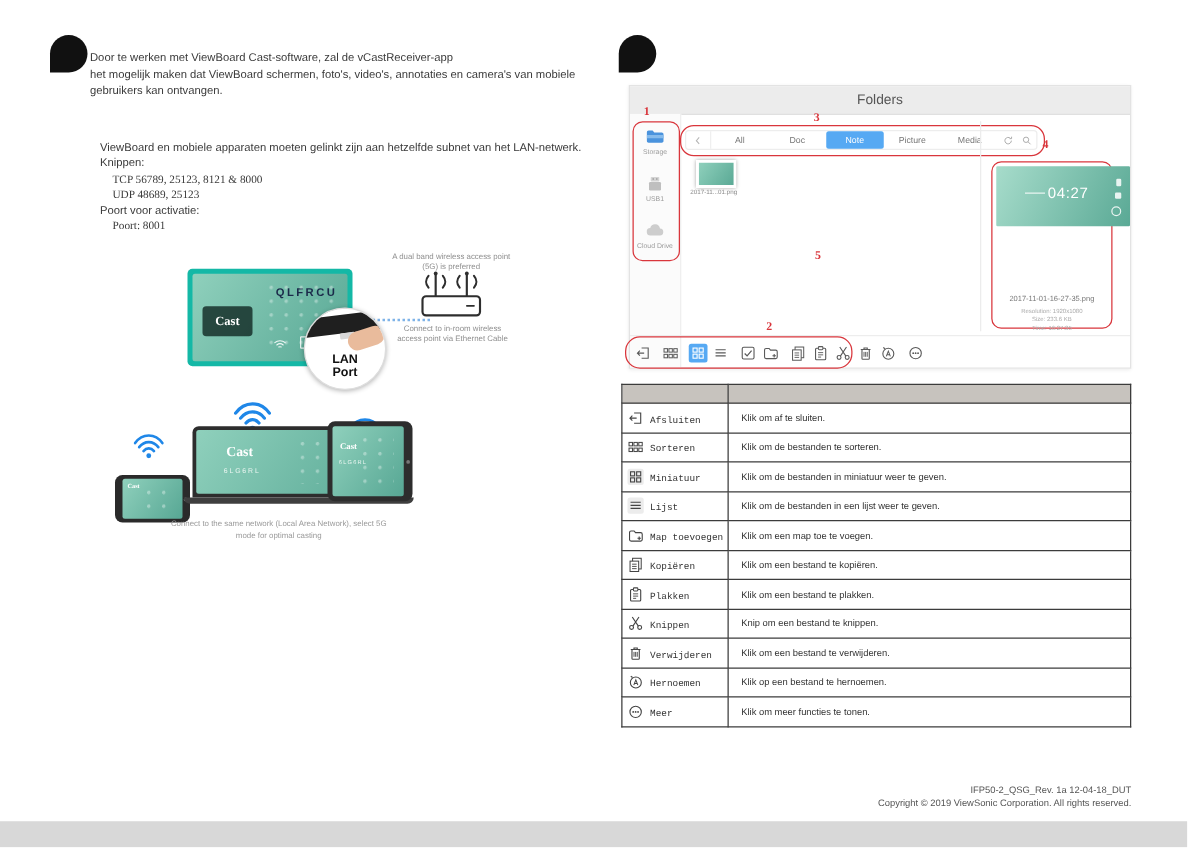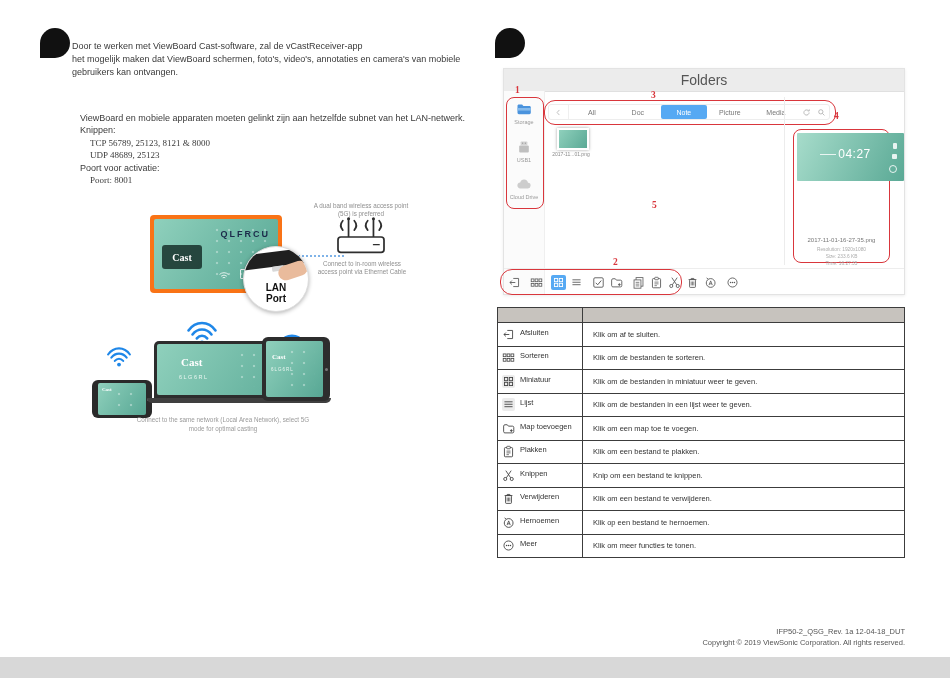--- a/index.html
+++ b/index.html
@@ -10,21 +10,21 @@
   
   .drop-icon{width:30px;height:30px;background:#111;border-radius:50% 50% 50% 0;}
 
   
   .intro{left:72px;top:40px;width:410px;font-size:9px;line-height:1.45;color:#3a3a3a;white-space:pre-line;}
   .network{left:80px;top:112px;font-size:9px;line-height:1.38;color:#3a3a3a;}
   .network .indent{padding-left:10px;font-family:Liberation Serif, serif;}
 
   
   .diagram{left:100px;top:200px;width:345px;height:245px;}
-  .display-unit{left:50px;top:15px;width:132px;height:78px;background:#f97316;border-radius:4px;padding:4px;box-sizing:border-box;}
+  .display-unit{left:50px;top:15px;width:132px;height:78px;background:#14b8a6;border-radius:4px;padding:4px;box-sizing:border-box;}
   .screen{width:100%;height:100%;background:linear-gradient(125deg,#8fd0bc,#57a794);border-radius:2px;position:relative;overflow:hidden;}
   .display-code{position:absolute;right:8px;top:10px;font-size:9px;font-weight:bold;letter-spacing:2px;color:#1b2a4a;}
   .cast-badge{position:absolute;left:8px;top:26px;width:40px;height:24px;background:rgba(22,48,42,.85);border-radius:3px;
               display:flex;align-items:center;justify-content:center;color:#fff;font-weight:bold;font-size:10px;font-family:"Liberation Serif",serif;}
   .mini-wifi{position:absolute;left:64px;bottom:10px;width:12px;height:9px;}
   .mini-rect{position:absolute;left:86px;bottom:10px;width:14px;height:8px;border:1px solid rgba(255,255,255,.85);border-radius:1px;}
   .dotted-link{left:186px;top:55px;width:58px;border-top:2px dotted #7fb3e8;}
   .router-note-top{left:197px;top:2px;width:128px;text-align:center;font-size:6.3px;color:#8f8f8f;line-height:1.3;white-space:pre-line;}
   .router-note-bottom{left:203px;top:60px;width:118px;text-align:center;font-size:6.3px;color:#8f8f8f;line-height:1.3;white-space:pre-line;}
   .router-svg{left:232px;top:14px;width:58px;height:46px;}
@@ -52,21 +52,21 @@
   .tablet-code{position:absolute;left:5px;top:26px;color:#eaf6f1;font-size:4.5px;letter-spacing:1px;}
   .cam-dot{position:absolute;right:2px;top:50%;width:3px;height:3px;border-radius:50%;background:#777;margin-top:-1.5px;}
   .screen-grid{position:absolute;right:8px;top:8px;bottom:8px;width:45%;opacity:.35;
      background-image:radial-gradient(circle at 3px 3px, #fff 1.2px, transparent 1.6px);background-size:12px 11px;}
   .caption{left:16px;top:216px;width:214px;text-align:center;font-size:6.3px;color:#9a9a9a;line-height:1.4;white-space:pre-line;}
 
   
   .folders-panel{left:503px;top:68px;width:402px;height:227px;background:#fff;border:1px solid #e3e3e3;
                  box-shadow:0 1px 3px rgba(0,0,0,.08);box-sizing:border-box;}
   .folders-title{height:22px;background:#ececec;border-bottom:1px solid #e0e0e0;display:flex;align-items:center;justify-content:center;
-                 font-size:14px;color:#555;}
+                 font-size:11px;color:#555;}
   .fp-sidebar{left:0;top:22px;bottom:0;width:40px;background:#fbfbfb;border-right:1px solid #efefef;}
   .sb-item{position:absolute;left:0;width:40px;display:flex;flex-direction:column;align-items:center;cursor:pointer;}
   .sb-icon{width:22px;height:16px;display:block;}
   .sb-icon svg{width:100%;height:100%;}
   .sb-label{font-size:5.5px;color:#9a9a9a;margin-top:2px;white-space:nowrap;}
   .red{color:#d9363c;font-weight:bold;font-size:9.5px;font-family:"Liberation Serif",serif;}
   .red-rect{border:1.3px solid #d9363c;border-radius:8px;}
   .nav-bar{left:44px;top:35px;width:282px;height:16px;display:flex;align-items:center;background:#fff;
            border:1px solid #ededed;border-radius:3px;box-sizing:border-box;}
   .nav-back{width:20px;height:100%;display:flex;align-items:center;justify-content:center;border-right:1px solid #efefef;}
@@ -95,21 +95,21 @@
   .tb-group:last-child{margin-right:0;}
   .tb-btn{width:13px;height:13px;padding:1px;color:#5a5a5a;cursor:pointer;display:block;}
   .tb-btn svg{width:100%;height:100%;display:block;}
   .tb-btn.active{background:#56a9f3;color:#fff;border-radius:2px;}
 
   
   .func-table{left:497px;top:307px;width:408px;border-collapse:collapse;}
   .func-table th{background:#c7c3be;height:14px;border:1px solid #3c3c3c;padding:0;}
   .func-table td{border:1px solid #3c3c3c;height:22.5px;font-size:7.5px;color:#333;padding:0;}
   .cell-fn{width:84px;}
-  .fn-inner{display:flex;align-items:flex-start;gap:5px;padding-left:4px;}
+  .fn-inner{display:flex;align-items:flex-end;gap:5px;padding-left:4px;font-family:Liberation Mono, monospace;}
   .tbl-icon{width:13px;height:13px;flex:0 0 13px;color:#444;display:block;}
   .tbl-icon svg{width:100%;height:100%;display:block;}
   tr[data-icon="thumbnail-icon"] .tbl-icon, tr[data-icon="list-icon"] .tbl-icon{background:#ececec;border-radius:2px;}
   .cell-desc{padding-left:10px !important;}
 
   .footer{right:45px;top:626px;text-align:right;font-size:7.5px;color:#555;line-height:1.5;}
   .footer-bar{left:0;bottom:0;width:950px;height:21px;background:#d8d8d8;}
 </style>
 </head>
 <body>
@@ -514,20 +514,35 @@
                 <svg viewBox="0 0 16 16" xmlns="http://www.w3.org/2000/svg">
                   <path d="M2 5c0-.9.7-1.6 1.5-1.6h3l1.4 1.7h5.1c.9 0 1.5.7 1.5 1.5v5.3c0 .9-.6 1.5-1.5 1.5H3.5C2.7 13.4 2 12.8 2 11.9z" fill="none" stroke="currentColor" stroke-width="1.1"></path>
                   <path d="M9.8 10.6h3.4M11.5 8.9v3.4" stroke="currentColor" stroke-width="1.1"></path>
                 </svg>
               </span>
               <span>Map toevoegen</span>
             </div>
           </td>
           <td class="cell-desc">Klik om een map toe te voegen.</td>
         </tr>
+        <tr data-icon="copy-icon">
+          <td class="cell-fn">
+            <div class="fn-inner">
+              <span class="tbl-icon">
+                <svg viewBox="0 0 16 16" xmlns="http://www.w3.org/2000/svg">
+                  <rect x="5" y="2" width="8.5" height="10.5" fill="none" stroke="currentColor" stroke-width="1"></rect>
+                  <rect x="2.5" y="4.8" width="8.5" height="10.2" fill="#fff" stroke="currentColor" stroke-width="1"></rect>
+                  <path d="M4.5 7.8h4.5M4.5 10h4.5M4.5 12.2h4.5" stroke="currentColor" stroke-width=".9"></path>
+                </svg>
+              </span>
+              <span>Kopiëren</span>
+            </div>
+          </td>
+          <td class="cell-desc">Klik om een bestand te kopiëren.</td>
+        </tr>
         <tr data-icon="paste-icon">
           <td class="cell-fn">
             <div class="fn-inner">
               <span class="tbl-icon">
                 <svg viewBox="0 0 16 16" xmlns="http://www.w3.org/2000/svg">
                   <rect x="3" y="3.2" width="10" height="11.3" rx="1" fill="none" stroke="currentColor" stroke-width="1.1"></rect>
                   <rect x="5.8" y="1.6" width="4.4" height="3" rx=".8" fill="#fff" stroke="currentColor" stroke-width="1"></rect>
                   <path d="M5.5 7.5h5M5.5 9.7h5M5.5 11.9h3" stroke="currentColor" stroke-width=".9"></path>
                 </svg>
               </span>

